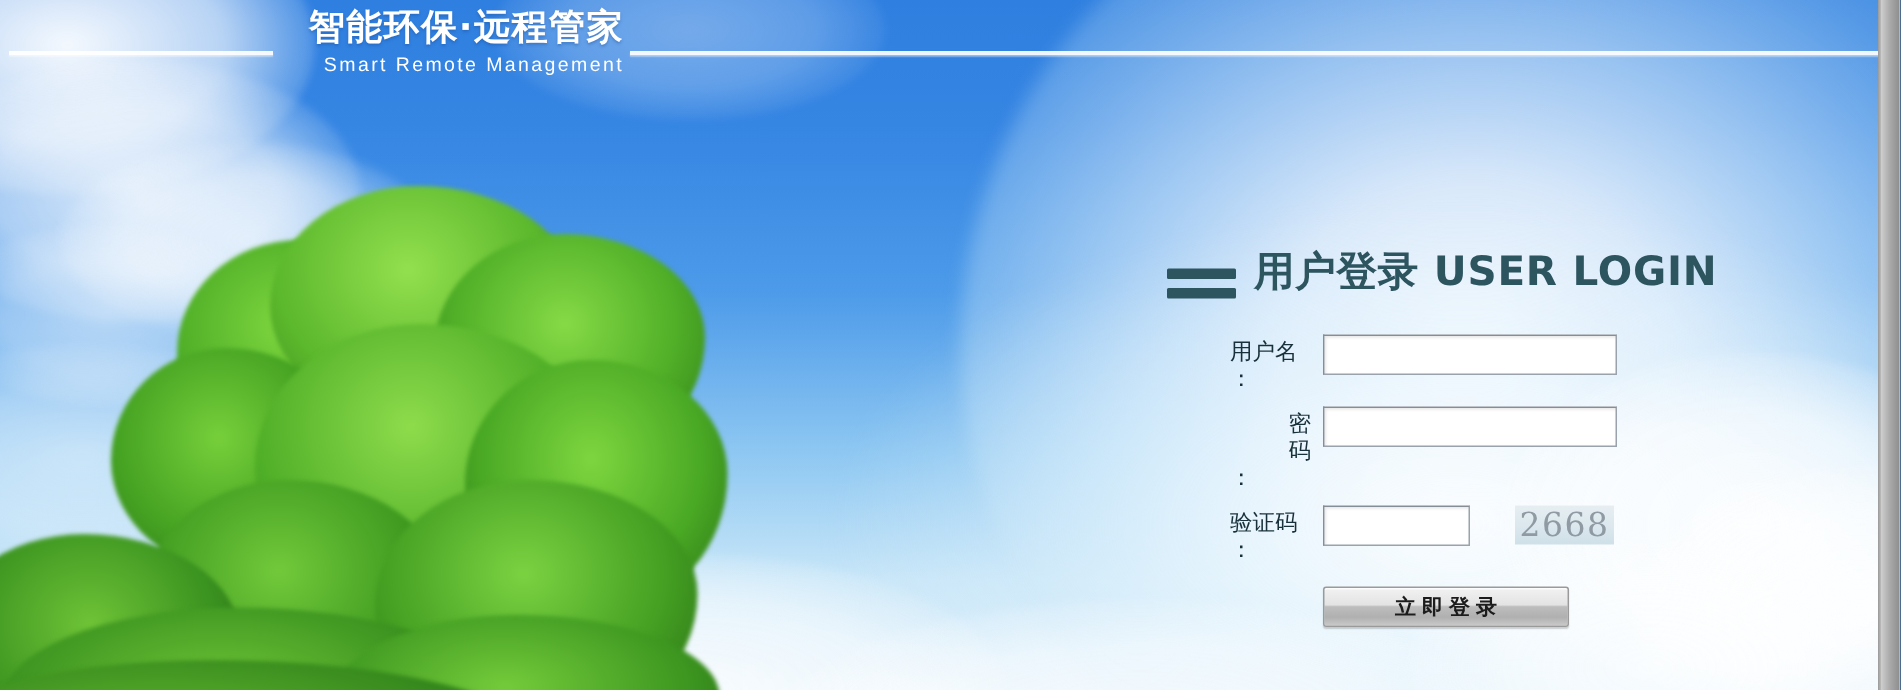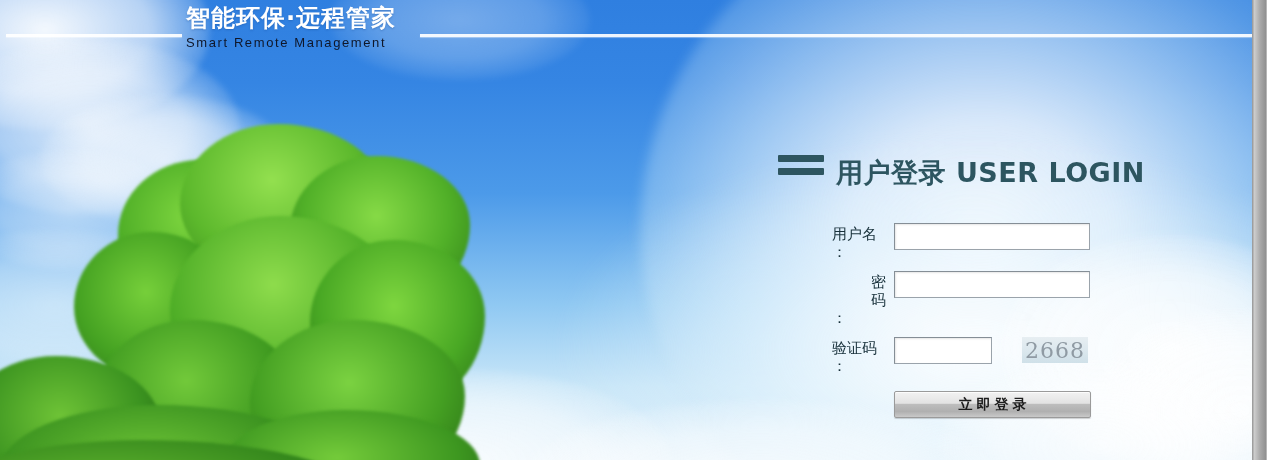--- a/index.html
+++ b/index.html
@@ -113,51 +113,51 @@
     background: rgba(255,255,255,0.92);
     box-shadow: 0 1px 1px rgba(255,255,255,0.4);
   }
   .rule-left  { left: 6px;  width: 176px; }
   .rule-right { left: 420px; width: 833px; }
 
   .brand {
     position: absolute;
     left: 186px; top: 4px;
     width: 230px;
-    text-align: left;
+    text-align: right;
   }
   .brand-cn {
     font-family: "DejaVu Sans", "Liberation Sans", sans-serif;
     font-size: 24px;
     font-weight: bold;
     color: #ffffff;
     letter-spacing: 1px;
     line-height: 28px;
     white-space: nowrap;
     text-shadow: 0 1px 2px rgba(20,70,140,0.35);
   }
   .brand-en {
     font-family: "Liberation Sans", "DejaVu Sans", sans-serif;
     font-size: 13px;
-    color: #0f172a;
+    color: #ffffff;
     letter-spacing: 1.6px;
     line-height: 18px;
     white-space: nowrap;
     margin-top: 2px;
   }
 
   
   .login-panel {
     position: absolute;
     left: 778px; top: 155px;
     width: 380px;
   }
   .login-title {
     display: flex;
-    align-items: flex-start;
+    align-items: flex-end;
     height: 44px;
   }
   .title-bars {
     width: 46px;
     margin-right: 12px;
     flex: 0 0 auto;
   }
   .title-bars i {
     display: block;
     height: 7px;
@@ -169,21 +169,21 @@
     font-family: "DejaVu Sans", "Liberation Sans", sans-serif;
     font-size: 27px;
     font-weight: bold;
     color: #2d5560;
     white-space: nowrap;
     letter-spacing: 0.5px;
   }
 
   .form {
     margin-top: 24px;
-    margin-left: 54px;
+    margin-left: 42px;
   }
   .field-row {
     display: flex;
     align-items: flex-start;
     margin-bottom: 10px;
   }
   .field-label {
     width: 62px;
     flex: 0 0 auto;
     font-family: "DejaVu Sans", "Liberation Sans", sans-serif;
@@ -226,21 +226,21 @@
     letter-spacing: 1px;
     user-select: none;
   }
 
   .btn-row {
     margin-top: 16px;
     margin-left: 0px;
   }
   .login-btn {
     box-sizing: border-box;
-    width: 197px;
+    width: 164px;
     height: 27px;
     margin-left: 62px;
     background: linear-gradient(to bottom,
        #f2f2f2 0%,
        #e3e3e3 45%,
        #bdbdbd 50%,
        #b0b0b0 78%,
        #c9c9c9 100%);
     border: 1px solid #9a9a9a;
     border-radius: 2px;

